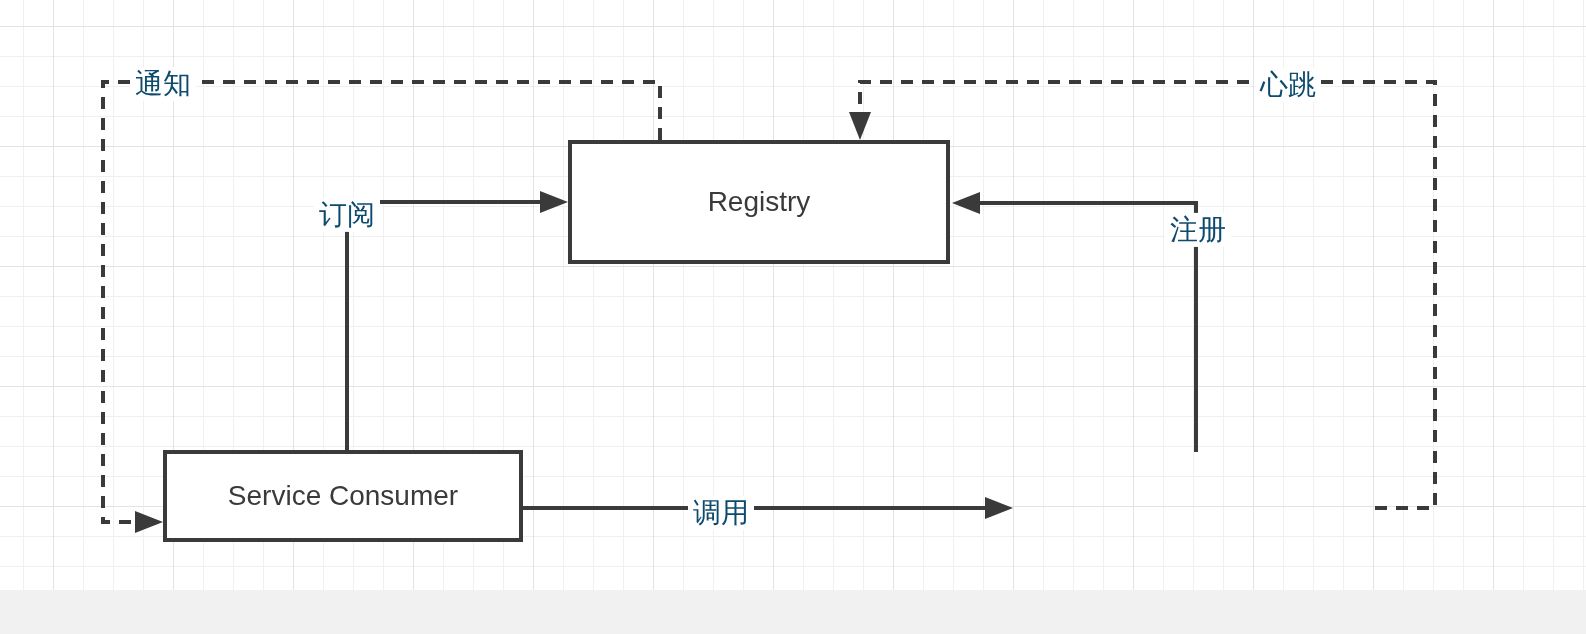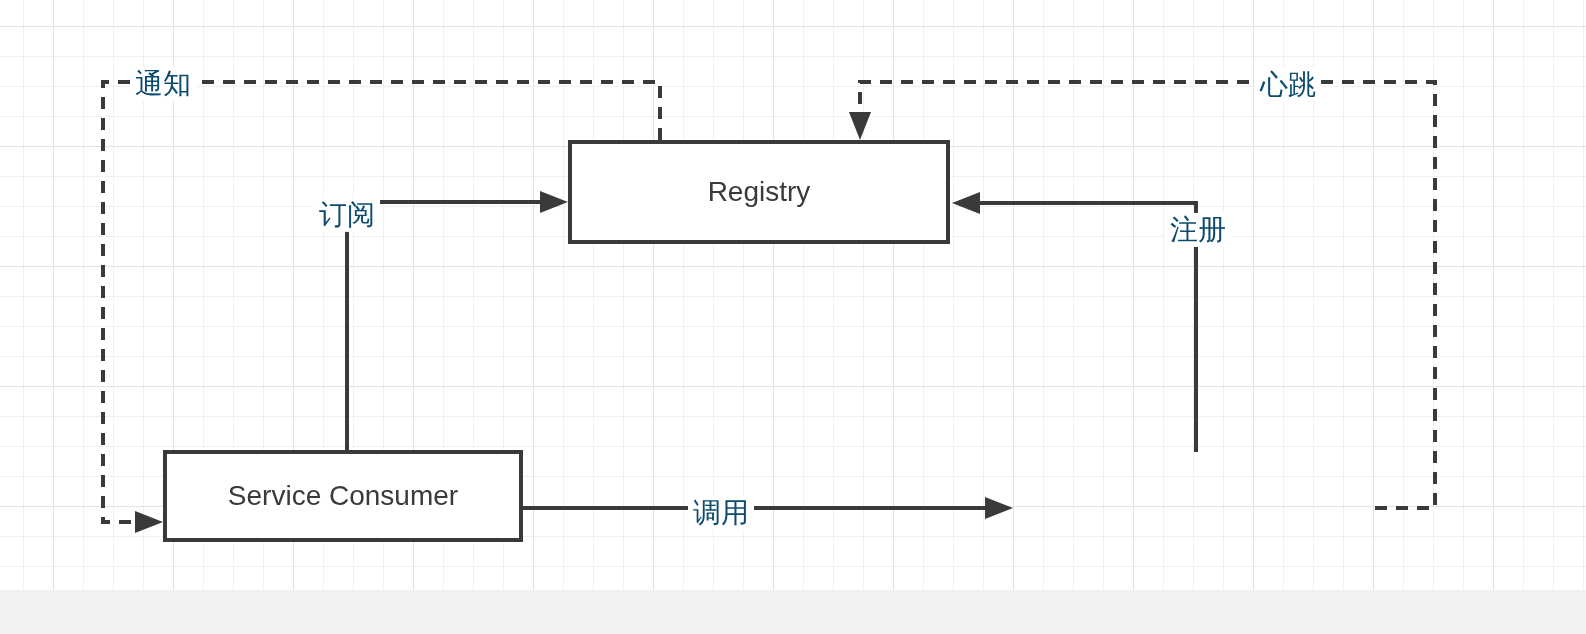--- a/index.html
+++ b/index.html
@@ -53,21 +53,21 @@
     position: absolute;
     box-sizing: border-box;
     background: #ffffff;
     border: 4px solid #3a3a3a;
     display: flex;
     align-items: center;
     justify-content: center;
     font-size: 28px;
     color: #3a3a3a;
   }
-  #node-registry        { left: 568px;  top: 140px; width: 382px; height: 104px; }
+  #node-registry        { left: 568px;  top: 140px; width: 382px; height: 124px; }
   #node-service-consumer{ left: 163px;  top: 450px; width: 360px; height: 92px; }
   #node-service-provider{ left: 1013px; top: 452px; width: 362px; height: 117px; }
 
   .edge-label {
     position: absolute;
     transform: translate(-50%, -50%);
     background: #ffffff;
     padding: 1px 5px;
     font-size: 28px;
     line-height: 1.15;

